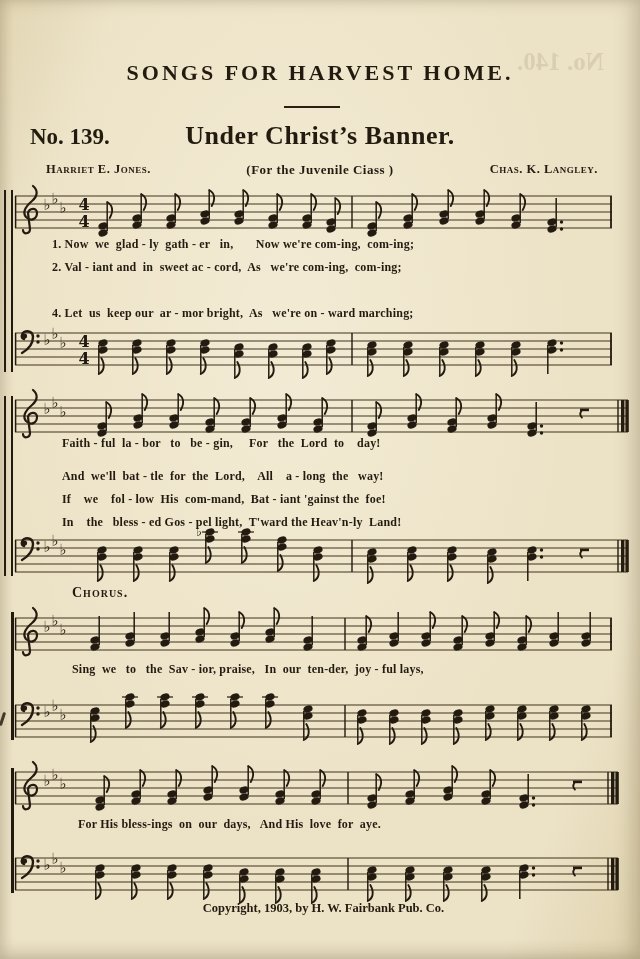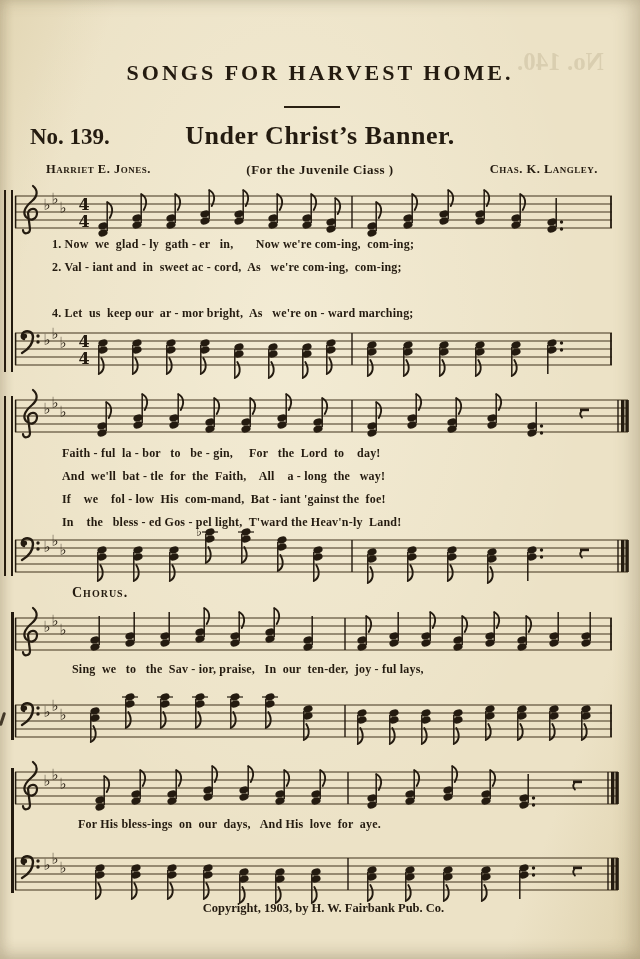--- a/index.html
+++ b/index.html
@@ -627,22 +627,22 @@
       <circle cx="533.5" cy="24" r="1.7" fill="#241b10"></circle>
       <circle cx="533.5" cy="31" r="1.7" fill="#241b10"></circle>
       <rect x="573" y="22.5" width="9" height="2.7" fill="#241b10"></rect>
       <path d="M574.4 25 q-2.5 3.5 .5 6.5" fill="none" stroke="#241b10" stroke-width="1.8" stroke-linecap="round"></path>
     </svg>
 
   <div class="abs lyric" style="left:52px;top:237px;">1. Now  we  glad - ly  gath - er   in,       Now we're com-ing,  com-ing;</div>
   <div class="abs lyric" style="left:52px;top:260px;">2. Val - iant and  in  sweet ac - cord,  As   we're com-ing,  com-ing;</div>
   <div class="abs lyric" style="left:52px;top:306px;">4. Let  us  keep our  ar - mor bright,  As   we're on - ward marching;</div>
 
-  <div class="abs lyric" style="left:62px;top:446px;">Faith - ful  la - bor   to   be - gin,     For   the  Lord  to    day!</div>
-  <div class="abs lyric" style="left:62px;top:469px;">And  we'll  bat - tle  for  the  Faith,    All    a - long  the   way!</div>
+  <div class="abs lyric" style="left:62px;top:436px;">Faith - ful  la - bor   to   be - gin,     For   the  Lord  to    day!</div>
+  <div class="abs lyric" style="left:62px;top:469px;">And  we'll  bat - tle  for  the  Lord,    All    a - long  the   way!</div>
   <div class="abs lyric" style="left:62px;top:492px;">If    we    fol - low  His  com-mand,  Bat - iant 'gainst the  foe!</div>
   <div class="abs lyric" style="left:62px;top:515px;">In    the   bless - ed Gos - pel light,  T'ward the Heav'n-ly  Land!</div>
 
   <div class="abs chorus-label">Chorus.</div>
   <div class="abs lyric" style="left:72px;top:662px;">Sing  we   to   the  Sav - ior, praise,   In  our  ten-der,  joy - ful lays,</div>
   <div class="abs lyric" style="left:78px;top:817px;">For His bless-ings  on  our  days,   And His  love  for  aye.</div>
 
   <div class="abs copyright">Copyright, 1903, by H. W. Fairbank Pub. Co.</div>
 </div>
 

